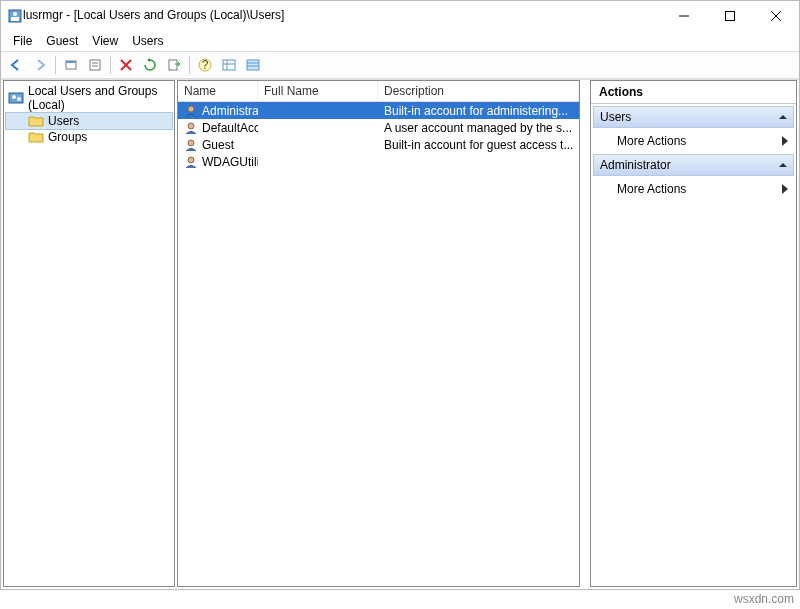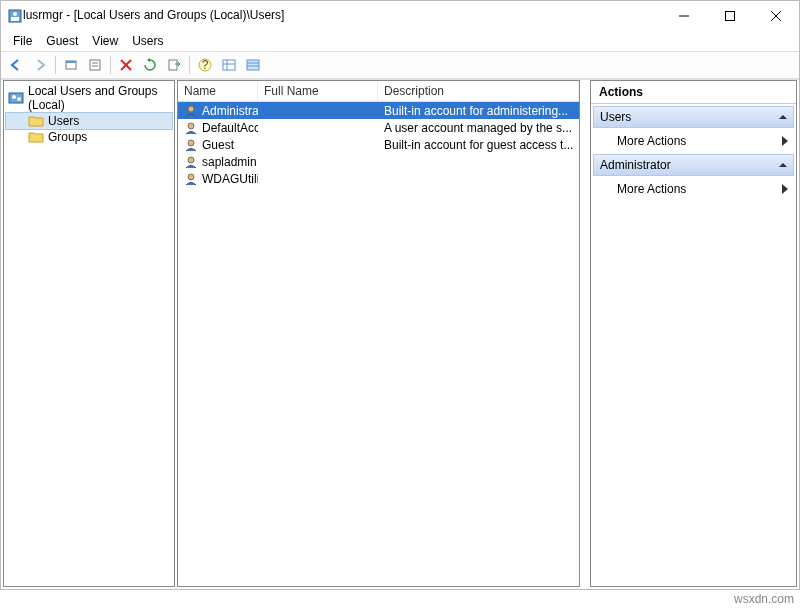--- a/index.html
+++ b/index.html
@@ -225,33 +225,20 @@
             <div class="cell col-desc">Built-in account for guest access t...</div>
           </div>
           <div class="list-row">
             <div class="cell col-name">
               <span>
                 <svg width="14" height="14">
                   <circle cx="7" cy="5" r="3" fill="#d8b890" stroke="#8a6a42"></circle>
                   <path d="M2 13 Q7 8 12 13" fill="#4a78b5" stroke="#27508a"></path>
                 </svg>
               </span>
-              <span>sapladmin</span>
-            </div>
-            <div class="cell col-full"></div>
-            <div class="cell col-desc"></div>
-          </div>
-          <div class="list-row">
-            <div class="cell col-name">
-              <span>
-                <svg width="14" height="14">
-                  <circle cx="7" cy="5" r="3" fill="#d8b890" stroke="#8a6a42"></circle>
-                  <path d="M2 13 Q7 8 12 13" fill="#4a78b5" stroke="#27508a"></path>
-                </svg>
-              </span>
               <span>WDAGUtility...</span>
             </div>
             <div class="cell col-full"></div>
           </div>
         </div>
     </div>
 
     <div class="actions-panel">
       <div class="actions-title">Actions</div>
       <div class="action-group-hdr">

